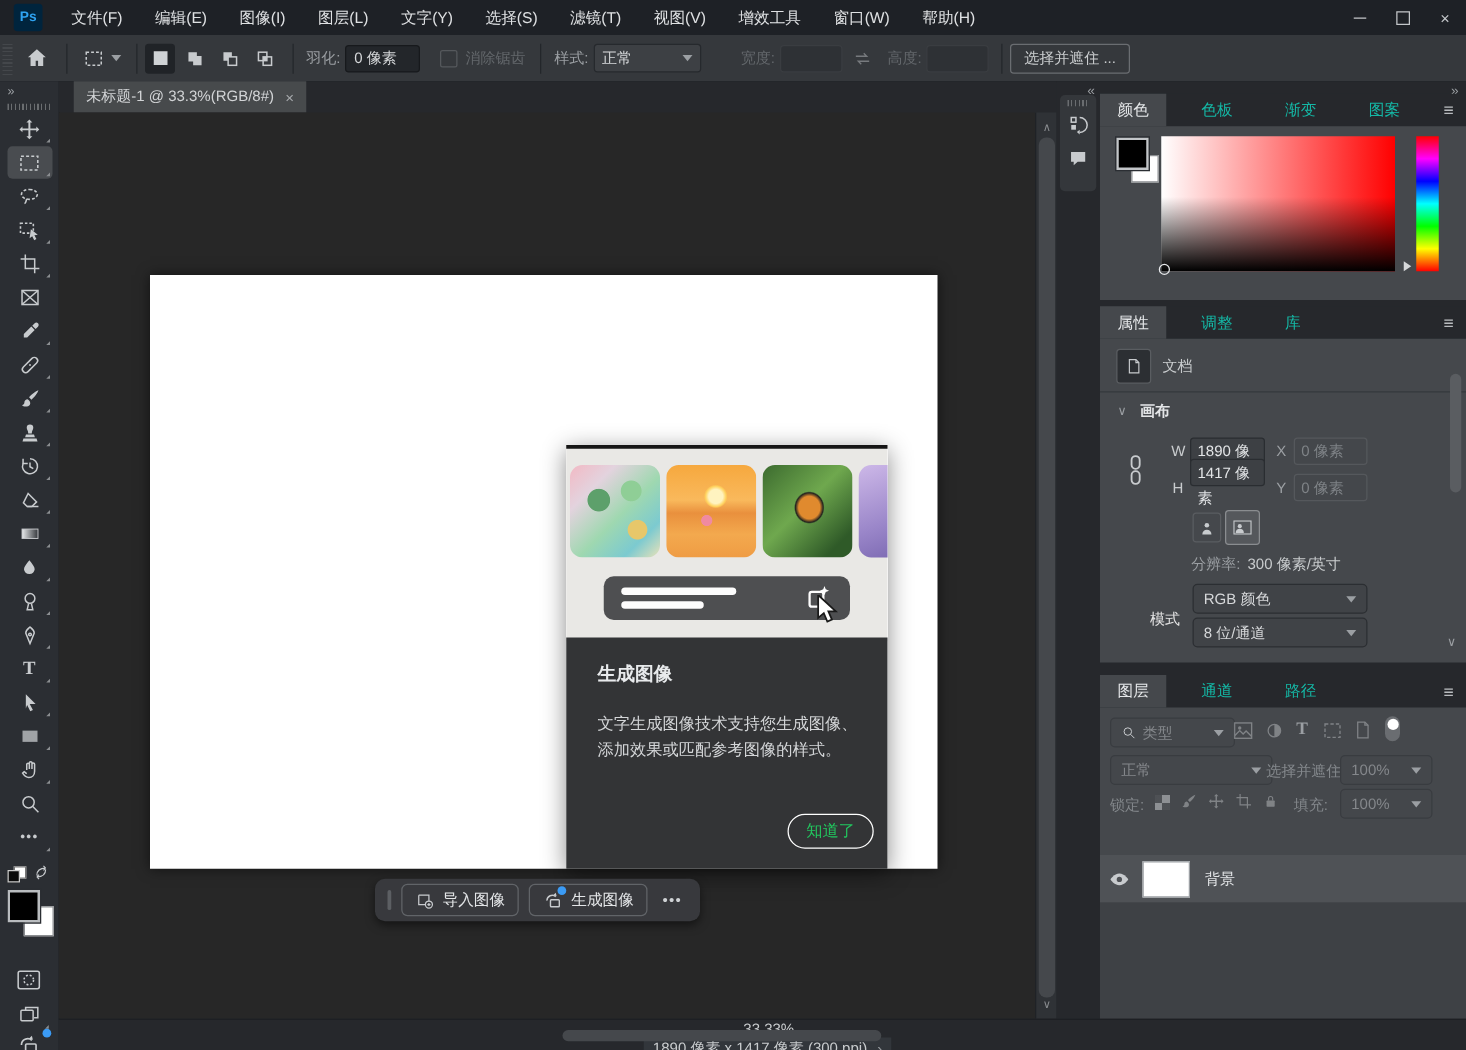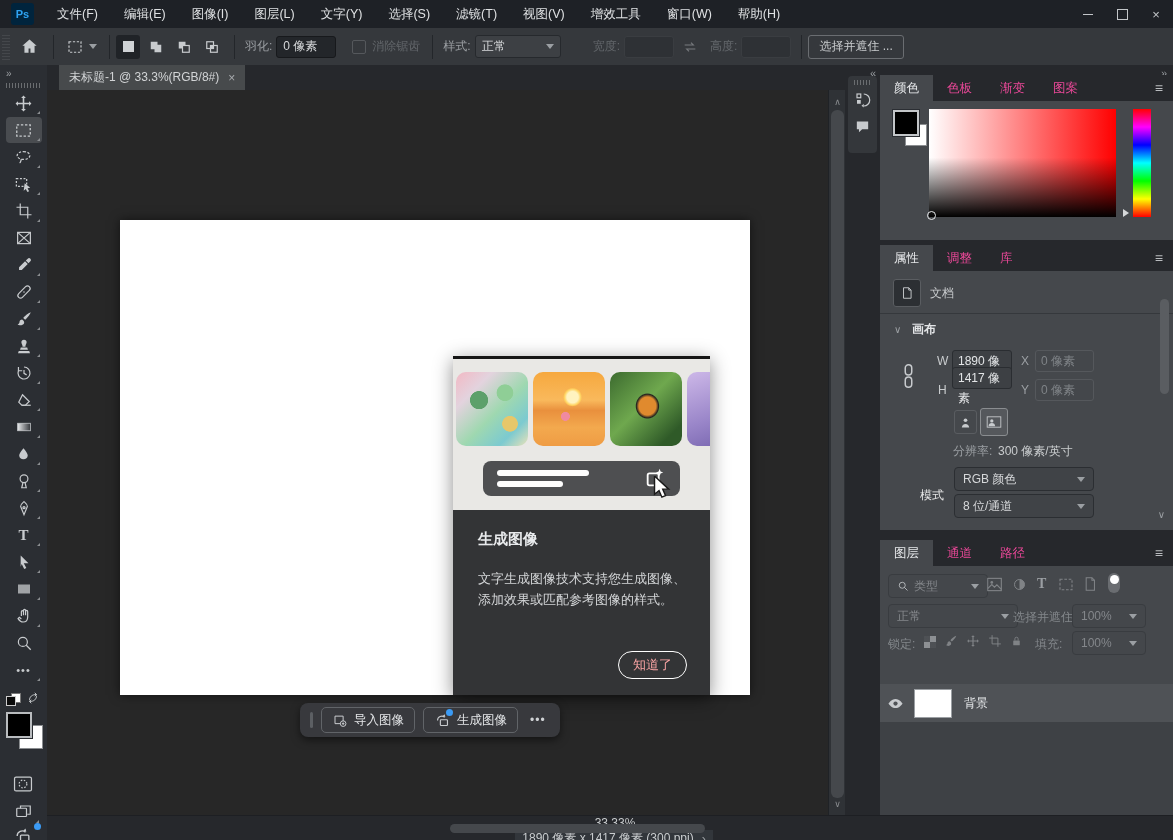--- a/index.html
+++ b/index.html
@@ -46,42 +46,42 @@
   #doc{position:absolute;left:73px;top:130px;width:630px;height:475px;background:#fff;box-shadow:0 0 10px rgba(0,0,0,.55);}
   
   #gen-dialog{position:absolute;left:406px;top:266px;width:257px;height:339px;box-shadow:0 4px 18px rgba(0,0,0,.45);}
   #gd-top{position:absolute;left:0;top:0;width:257px;height:154px;background:#e9e8e5;border-top:3px solid #151515;overflow:hidden;}
   .thumb{position:absolute;top:13px;width:72px;height:74px;border-radius:10px;}
   #gd-prompt{position:absolute;left:30px;top:102px;width:197px;height:35px;background:#4e4f51;border-radius:8px;}
   .pline{position:absolute;height:6px;border-radius:3px;background:#fdfdfd;}
   #gd-bottom{position:absolute;left:0;top:154px;width:257px;height:185px;background:#333436;color:#e8eaec;}
   #gd-title{position:absolute;left:25px;top:20px;font-size:15px;font-weight:bold;}
   #gd-body{position:absolute;left:25px;top:58px;width:212px;font-size:13px;line-height:21px;color:#d4d6d8;}
-  #gd-ok{position:absolute;right:23px;bottom:16px;border:1.5px solid #fff;border-radius:15px;padding:4px 14px;font-size:13px;color:#fca5a5;background:transparent;}
+  #gd-ok{position:absolute;right:11px;bottom:16px;border:1.5px solid #fff;border-radius:15px;padding:4px 14px;font-size:13px;color:#22c55e;background:transparent;}
   
   #taskbar{position:absolute;left:253px;top:613px;height:34px;background:#38393d;border-radius:8px;display:flex;align-items:center;
            padding:0 10px;gap:8px;box-shadow:0 3px 8px rgba(0,0,0,.5);}
   .tb-btn{border:1px solid #616468;border-radius:5px;height:24px;display:flex;align-items:center;gap:6px;padding:0 10px;color:#e3e5e7;font-size:12.5px;position:relative;}
   .grip{width:3px;height:16px;border-radius:2px;background:#5c5f63;}
   .bluedot{position:absolute;width:7px;height:7px;border-radius:50%;background:#3b9bf5;}
   
   #vscroll{left:828px;top:90px;width:17px;height:725px;background:#2f3236;border-left:1px solid #1f2226;}
   #vthumb{position:absolute;left:2px;top:20px;width:13px;height:688px;background:#45484c;border-radius:6px;}
   .scrollchev{color:#8a8d90;font-size:9px;text-align:center;width:17px;}
   
   #dock{left:845px;top:65px;width:35px;height:775px;background:#26282c;}
   #dockcard{position:absolute;left:3px;top:11px;width:29px;height:77px;background:#34373b;border-radius:4px;}
   .stripes{height:5px;margin:4px 6px 2px;background:repeating-linear-gradient(90deg,#6a6d70 0 1px,transparent 1px 3px);}
   .dockbtn{width:29px;height:26px;display:flex;align-items:center;justify-content:center;}
   .dblarrow{color:#9b9fa3;font-size:11px;letter-spacing:-2px;}
   
   #rightcol{left:880px;top:65px;width:293px;height:775px;background:#26282c;}
   .panel{position:absolute;left:0;width:293px;}
-  .tabrow{height:26px;display:flex;background:#26282c;align-items:stretch;}
-  .ptab{padding:0 14px;display:flex;align-items:center;color:#ec4899;font-size:12.5px;}
+  .tabrow{height:26px;display:flex;background:#26282c;align-items:stretch;gap:14px;}
+  .ptab{padding:0 14px;display:flex;align-items:center;color:#14b8a6;font-size:12.5px;}
   .ptab.on{background:#45484c;color:#e6e8ea;}
   .pmenu{margin-left:auto;margin-right:10px;align-self:center;color:#b9bcbf;font-size:14px;}
   .pbody{background:#45484c;position:relative;}
   .pinput{position:absolute;background:#3d4044;border:1px solid #2a2d31;border-radius:3px;height:20px;line-height:20px;padding:0 5px;color:#e3e5e7;}
   .pinput.dis{background:#44474b;border-color:#55585c;color:#7f8387;}
   .pselect{position:absolute;background:#404347;border:1px solid #2b2e32;border-radius:4px;height:22px;display:flex;align-items:center;padding:0 8px;color:#d6d8da;}
   .pselect.dis{color:#84878b;background:#44474b;border-color:#393c40;}
   #layer-row{position:absolute;left:0;top:118px;width:321px;height:38px;background:#4f5256;display:flex;align-items:center;}
   #layers-list{position:absolute;left:0;top:156px;width:293px;height:111px;background:#3e4145;}
   #layers-foot{position:absolute;left:0;top:268px;width:293px;height:32px;background:#45484c;border-top:1px solid #33363a;display:flex;align-items:center;justify-content:flex-end;gap:13px;padding-right:14px;}

